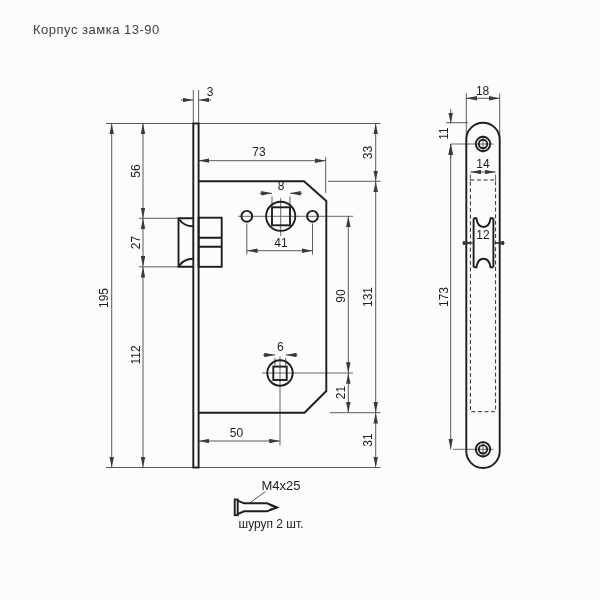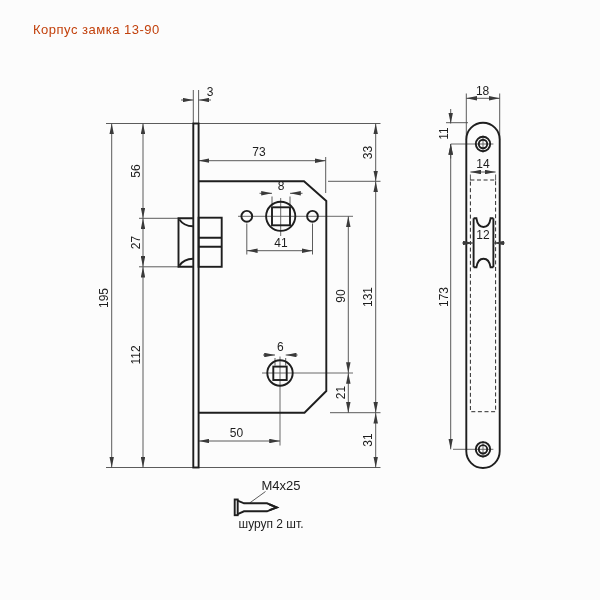--- a/index.html
+++ b/index.html
@@ -5,21 +5,21 @@
   html,body{margin:0;padding:0;}
   body{
     width:600px;height:600px;
     background:#fcfcfc;
     font-family:"Liberation Sans", sans-serif;
     position:relative;
     overflow:hidden;
   }
   .title{
     position:absolute;left:33px;top:22px;
-    font-size:13px;color:#c2410c;letter-spacing:0.5px;
+    font-size:13px;color:#404040;letter-spacing:0.5px;
   }
   svg{position:absolute;left:0;top:0;}
   .thick{stroke:#1e1e1e;stroke-width:1.9;fill:none;stroke-linejoin:miter;}
   .thin{stroke:#4a4a4a;stroke-width:0.9;fill:none;}
   .cl{stroke:#5a5a5a;stroke-width:0.9;fill:none;}
   .dash{stroke:#2c2c2c;stroke-width:1;fill:none;stroke-dasharray:4 2.6;}
   .dim{stroke:#4a4a4a;stroke-width:0.9;fill:none;}
   text{fill:#1d1d1d;font-size:12px;font-family:"Liberation Sans",sans-serif;}
   text.mid{text-anchor:middle;}
 </style>

